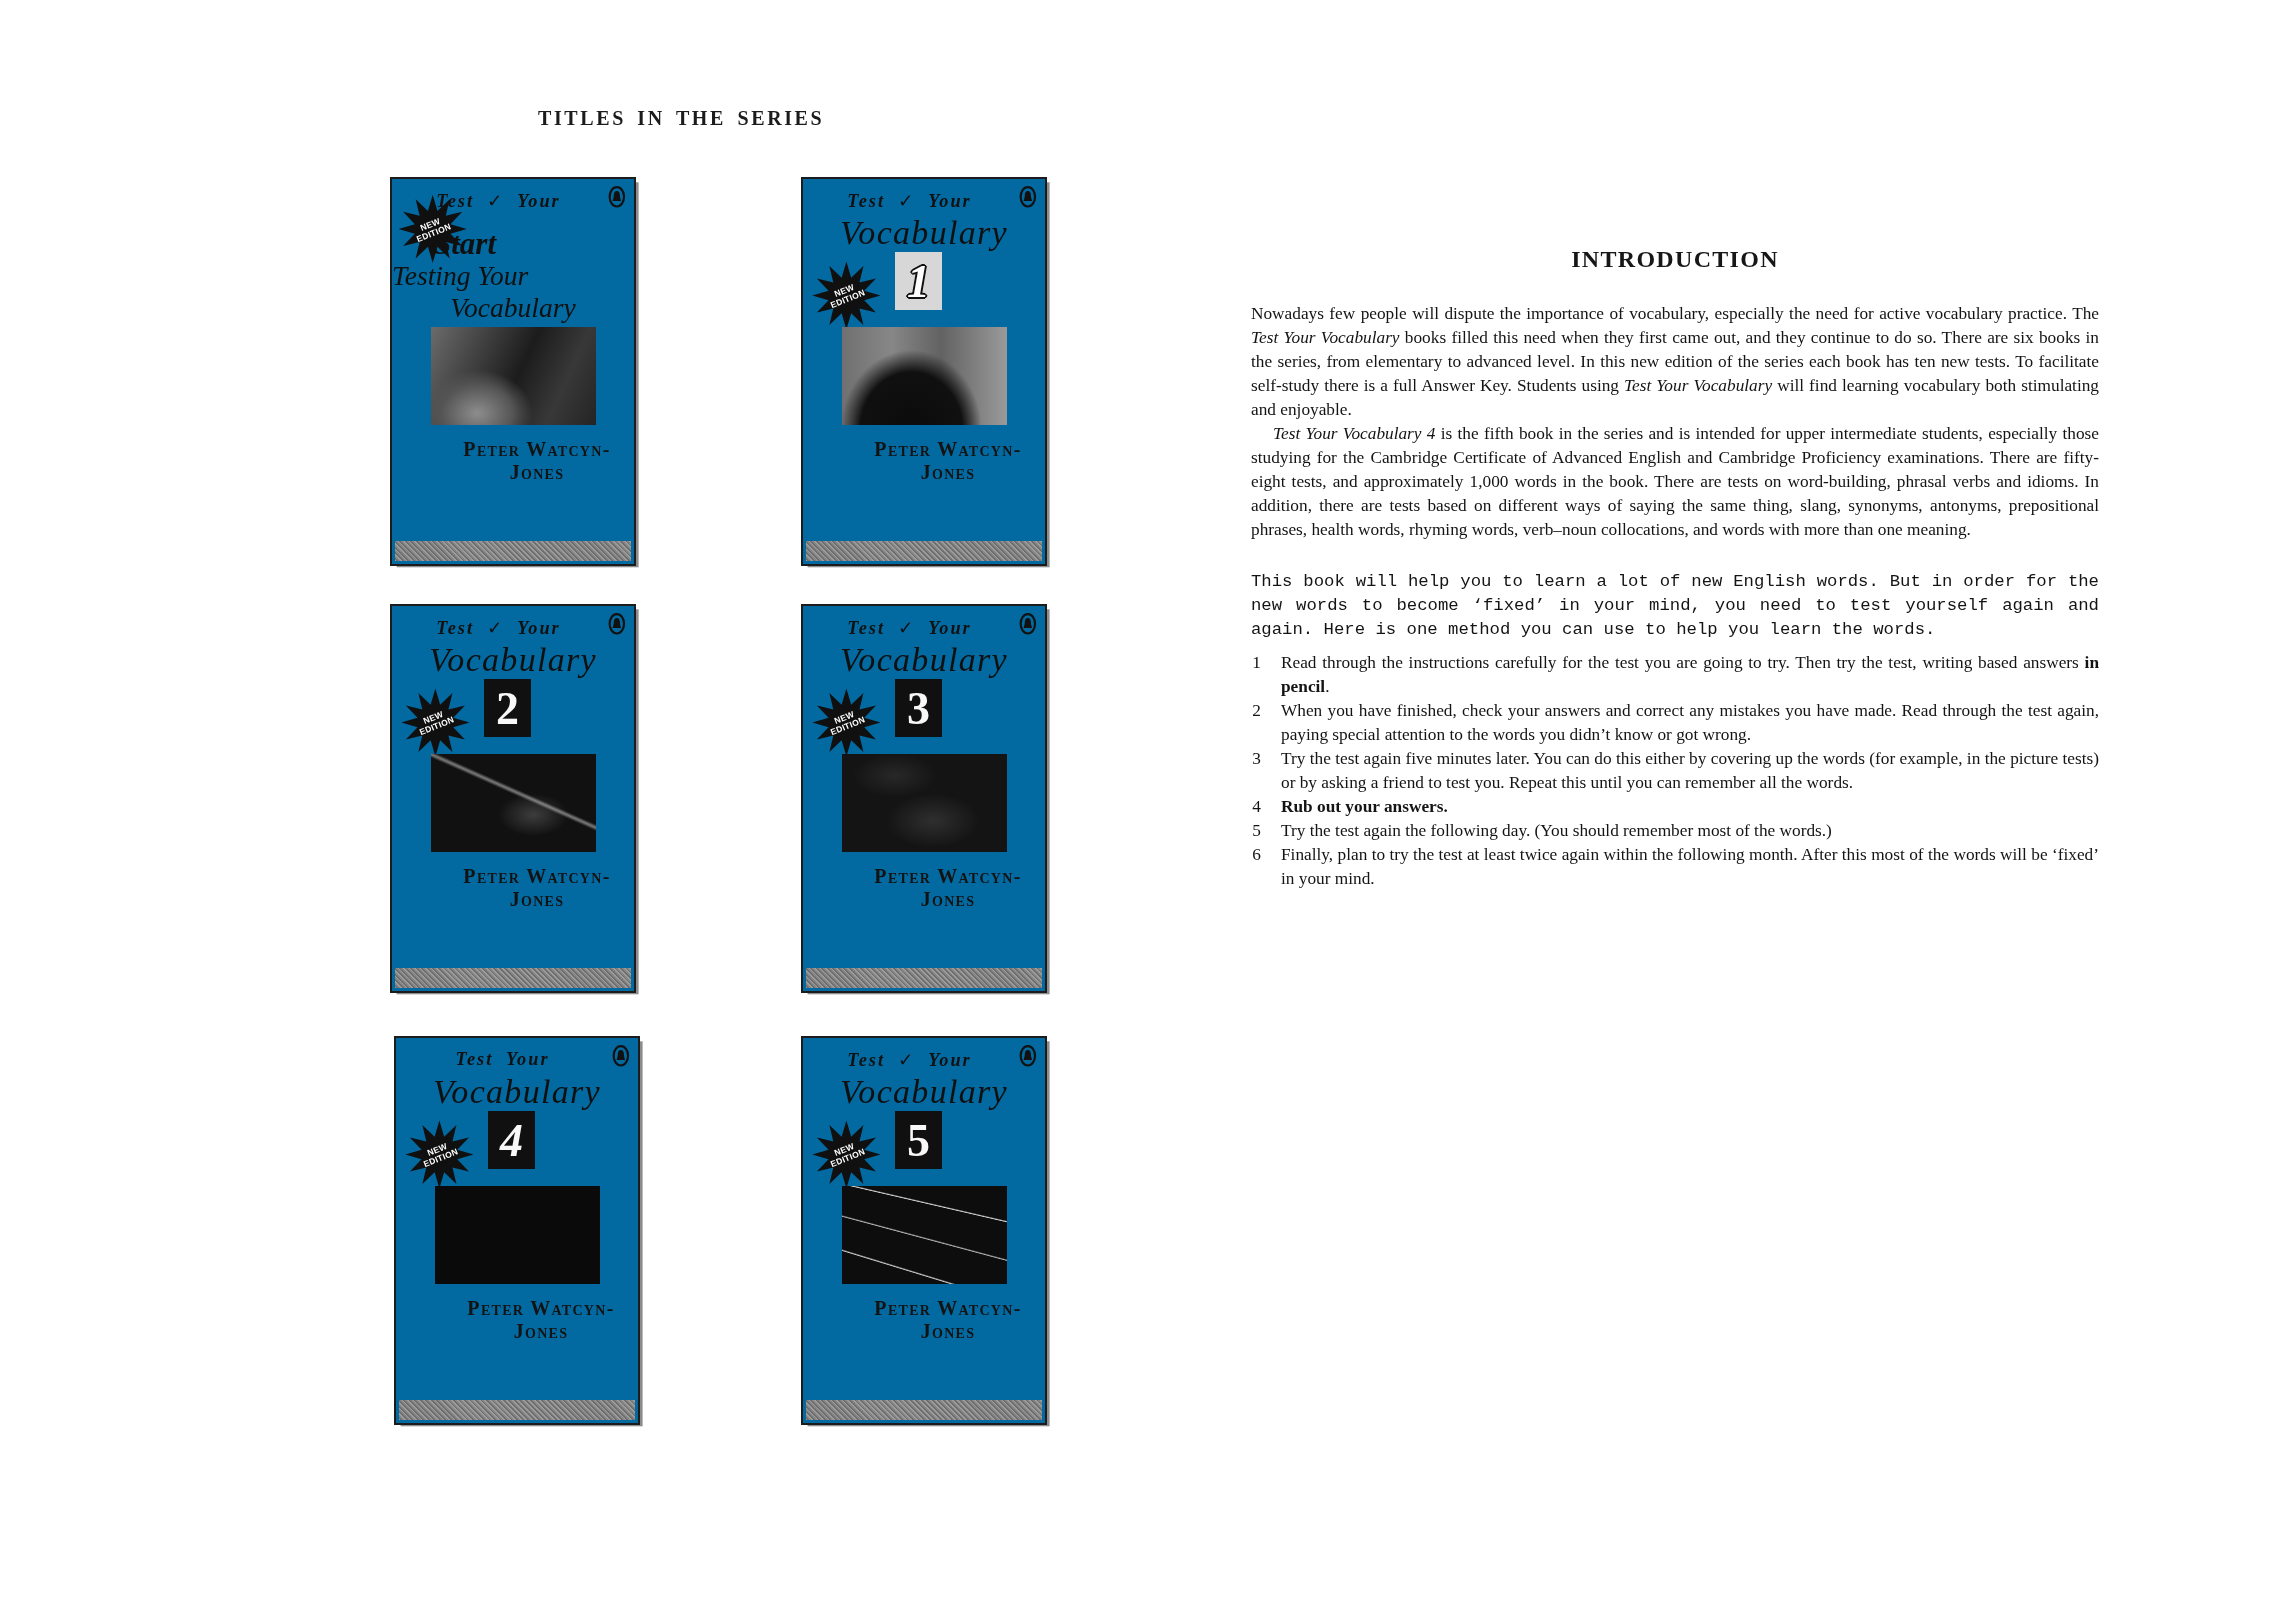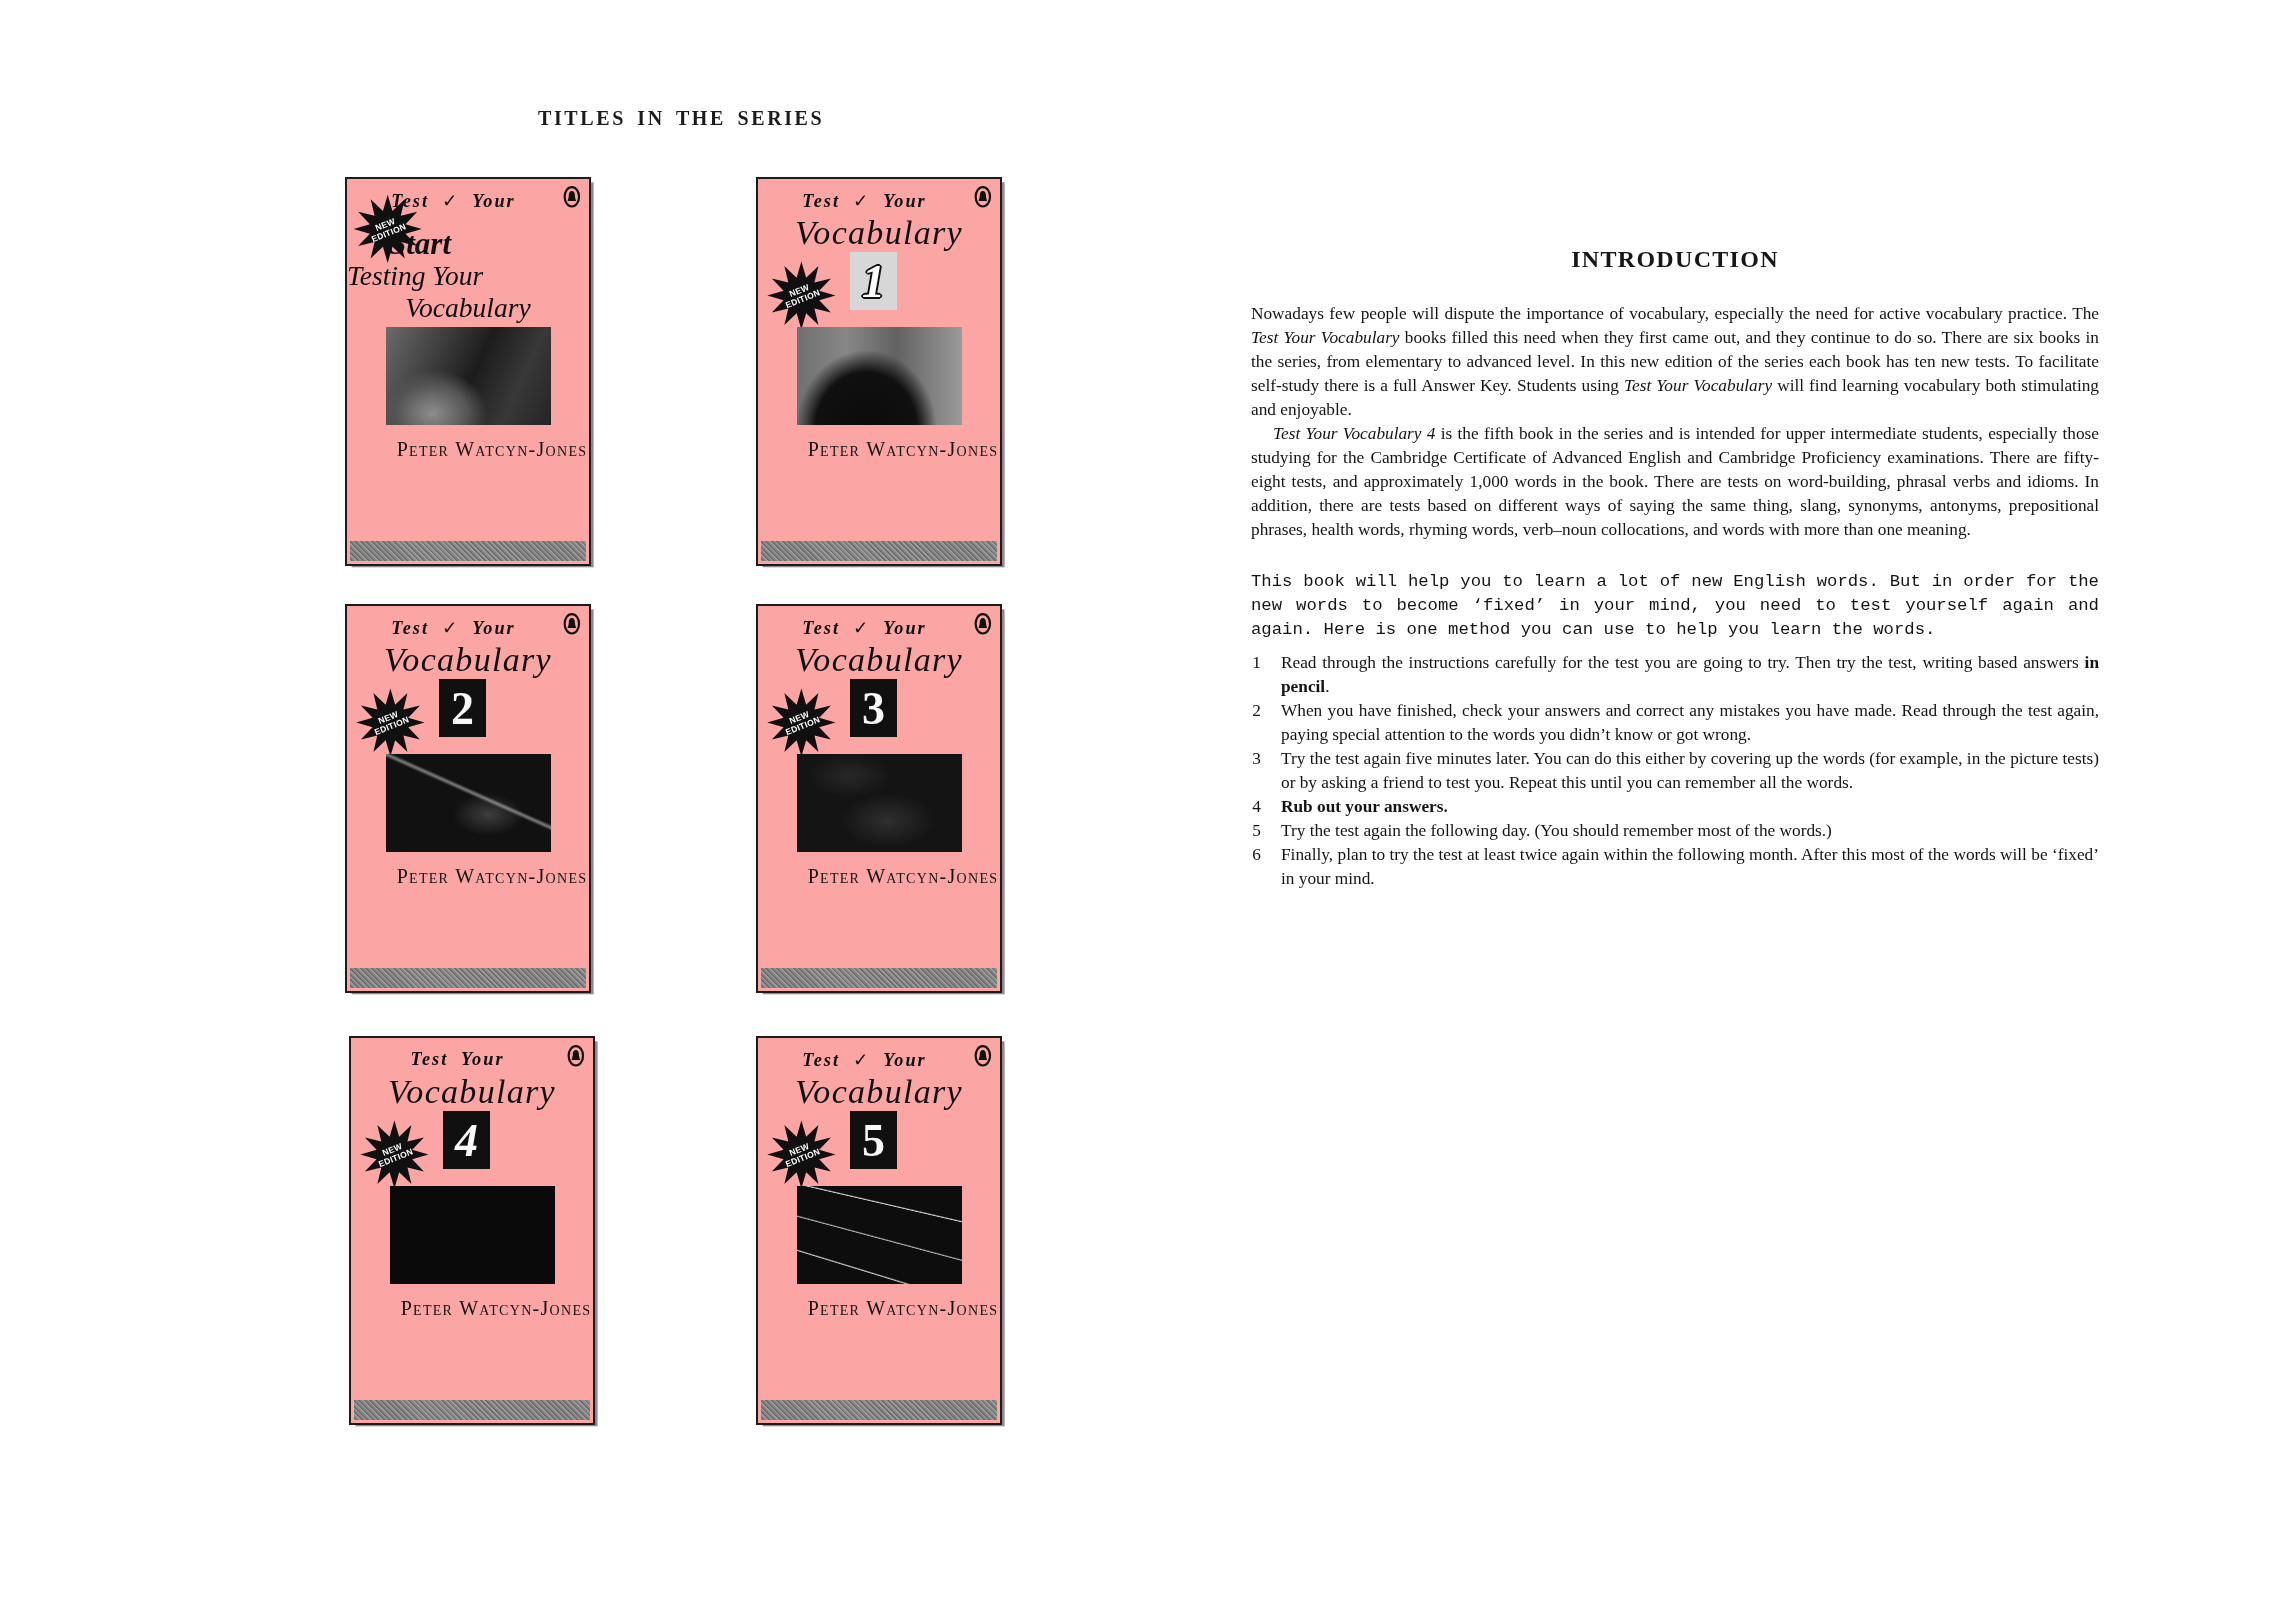--- a/index.html
+++ b/index.html
@@ -3,22 +3,22 @@
 <meta charset="utf-8">
 <style>
   html,body{margin:0;padding:0;background:#ffffff;}
   body{width:2295px;height:1623px;position:relative;overflow:hidden;
        font-family:"Liberation Serif","DejaVu Serif",serif;color:#141414;}
 
   
   .series-title{position:absolute;left:538px;top:107px;font-size:20px;font-weight:bold;
                 letter-spacing:2.6px;word-spacing:3.9px;color:#1b1b1b;}
 
-  .cover{position:absolute;width:242px;height:385px;background:#fca5a5;
-         border:2px solid #1c1c1c;box-shadow:4.6px 3.3px 0 -2px rgba(45,45,45,.55);}
+  .cover{position:absolute;width:242px;height:385px;background:#0369a1;
+         border:2px solid #1c1c1c;box-shadow:4.6px 3.3px 0 -2px rgba(45,45,45,.55);margin-left:45px;}
   #b1{left:345px;top:177px}  #b2{left:756px;top:177px}
   #b3{left:345px;top:604px}  #b4{left:756px;top:604px}
   #b5{left:349px;top:1036px} #b6{left:756px;top:1036px}
 
   .chead{position:absolute;top:10.5px;left:0;right:29px;text-align:center;
          font-size:18.3px;font-weight:bold;font-style:italic;letter-spacing:2px;
          word-spacing:6.5px;color:#111;font-family:"Liberation Serif","DejaVu Sans",serif;}
   .penguin{position:absolute;top:7.2px;right:7.9px;width:17.7px;height:21.6px;}
 
   .burst{position:absolute;width:71px;height:71px;background:#101010;
@@ -59,21 +59,21 @@
   #b4 .photo{background:#141414;
              background-image:radial-gradient(ellipse 62px 36px at 55% 68%,#2f2f2f 0%,rgba(0,0,0,0) 75%),
              radial-gradient(ellipse 56px 29.4px at 32% 22%,#282828 0%,rgba(0,0,0,0) 75%);}
   #b5 .photo{background:#0a0a0a;}
   #b6 .photo{background:#0d0d0d;
              background-image:linear-gradient(17deg,rgba(0,0,0,0) 22%,rgba(255,255,255,.8) 22.6%,rgba(0,0,0,0) 23.6%),
              linear-gradient(15deg,rgba(0,0,0,0) 47%,rgba(255,255,255,.7) 47.6%,rgba(0,0,0,0) 48.6%),
              linear-gradient(13deg,rgba(0,0,0,0) 73%,rgba(255,255,255,.85) 73.6%,rgba(0,0,0,0) 74.6%);}
 
   .author{position:absolute;top:259px;left:0;right:0;text-align:center;
-          font-variant:small-caps;font-weight:normal;font-size:20px;letter-spacing:1.3px;color:#131313;padding-left:48px;}
+          font-variant:small-caps;font-weight:bold;font-size:20px;letter-spacing:1.3px;color:#131313;padding-left:48px;}
   .band{position:absolute;left:2.6px;right:2.6px;bottom:3.3px;height:19.6px;
         background:repeating-linear-gradient(45deg,#9c9c9c 0 1.3px,#6d6d6d 1.3px 2.6px,#858585 2.6px 3.9px);}
 
   
   .rp{position:absolute;left:1251px;top:239px;width:848px;
       font-size:17.3px;line-height:24px;text-align:justify;}
   .rp h2{font-size:24px;font-weight:bold;letter-spacing:1.3px;margin:8px;text-align:center;color:#171717;}
   .p-first{margin:31px 0 0;}
   .p-follow{margin:0;text-indent:22px;}
   #student-heading{margin-top:43px;}

